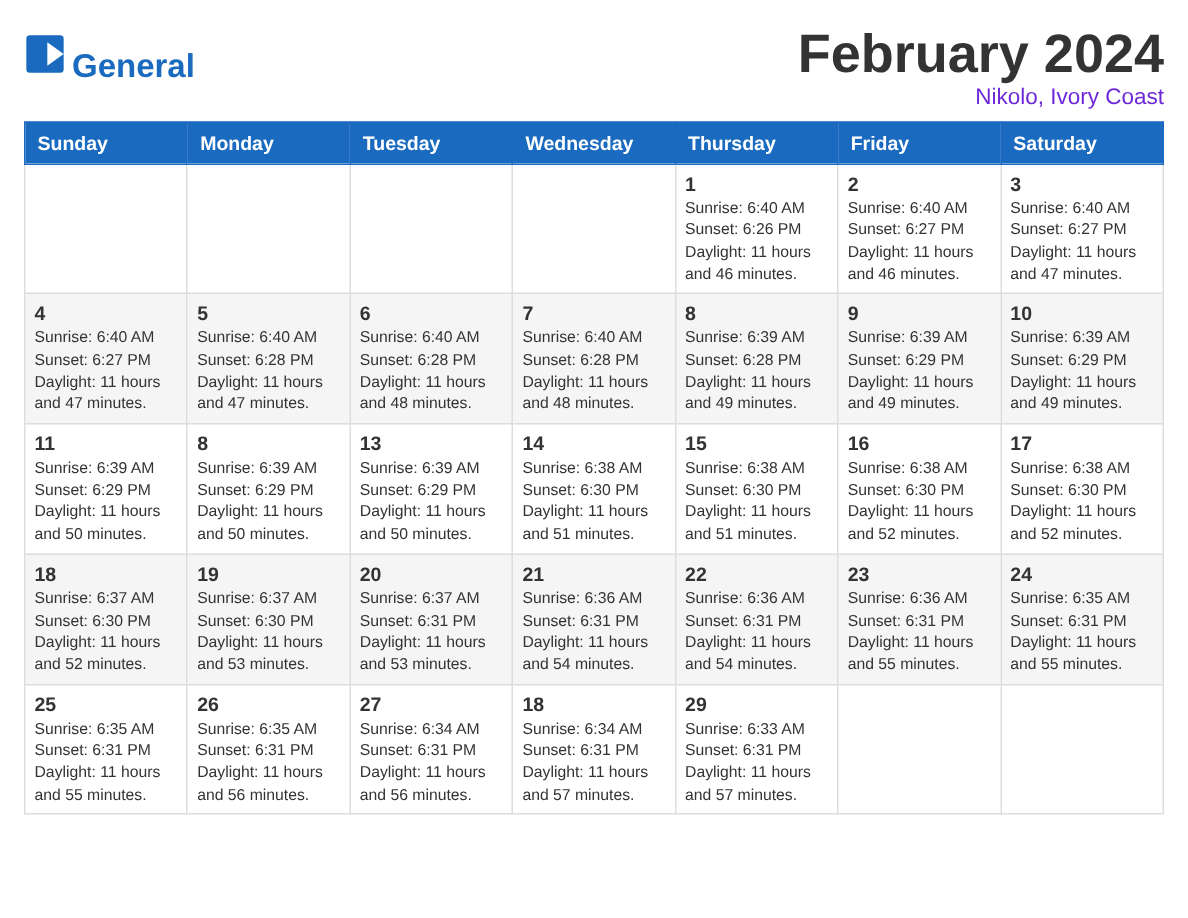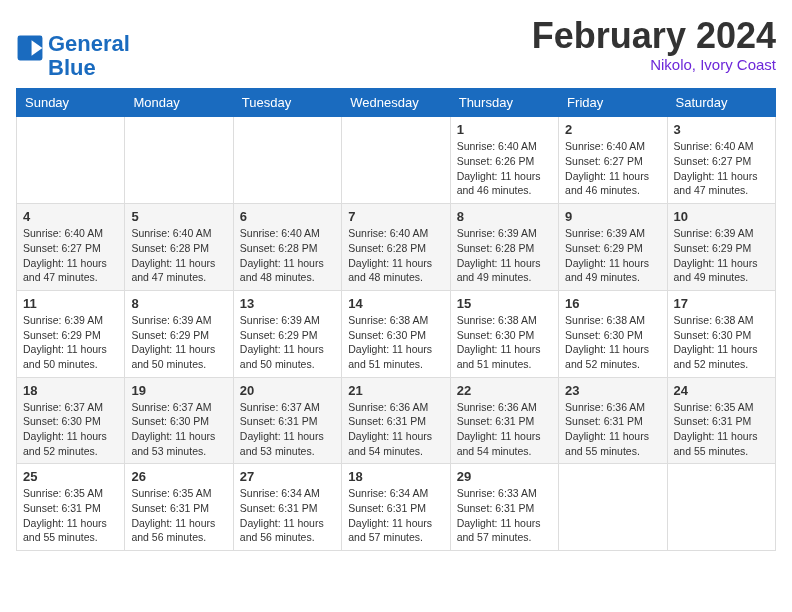--- a/index.html
+++ b/index.html
@@ -46,21 +46,21 @@
     }
     .calendar {
       width: 100%;
       border-collapse: collapse;
       border: 1px solid #ccc;
     }
     .calendar th {
       background-color: #1a6bbf;
       color: #fff;
       font-size: 13px;
-      font-weight: normal;
+      font-weight: bold;
       padding: 6px 8px;
       text-align: left;
       border: 1px solid #1a6bbf;
     }
     .calendar td {
       vertical-align: top;
       border: 1px solid #ddd;
       padding: 5px 6px;
       width: calc(100% / 7);
       min-height: 80px;
@@ -90,21 +90,20 @@
 <body>
 
 <div class="header-area">
   <div class="logo">
     <svg class="logo-icon" viewBox="0 0 36 36">
       <rect x="2" y="2" width="32" height="32" rx="3" fill="#1a6bbf"></rect>
       <polygon points="20,8 34,18 20,28" fill="#fff"></polygon>
     </svg>
     <div class="logo-text">
       <div><span>General</span></div>
-      <div><span style="color:#1a6bbf">Blue</span></div>
     </div>
   </div>
   <div class="title-area">
     <div class="month-title">February 2024</div>
     <div class="location-title">Nikolo, Ivory Coast</div>
   </div>
 </div>
 
 <table class="calendar">
   <thead>

